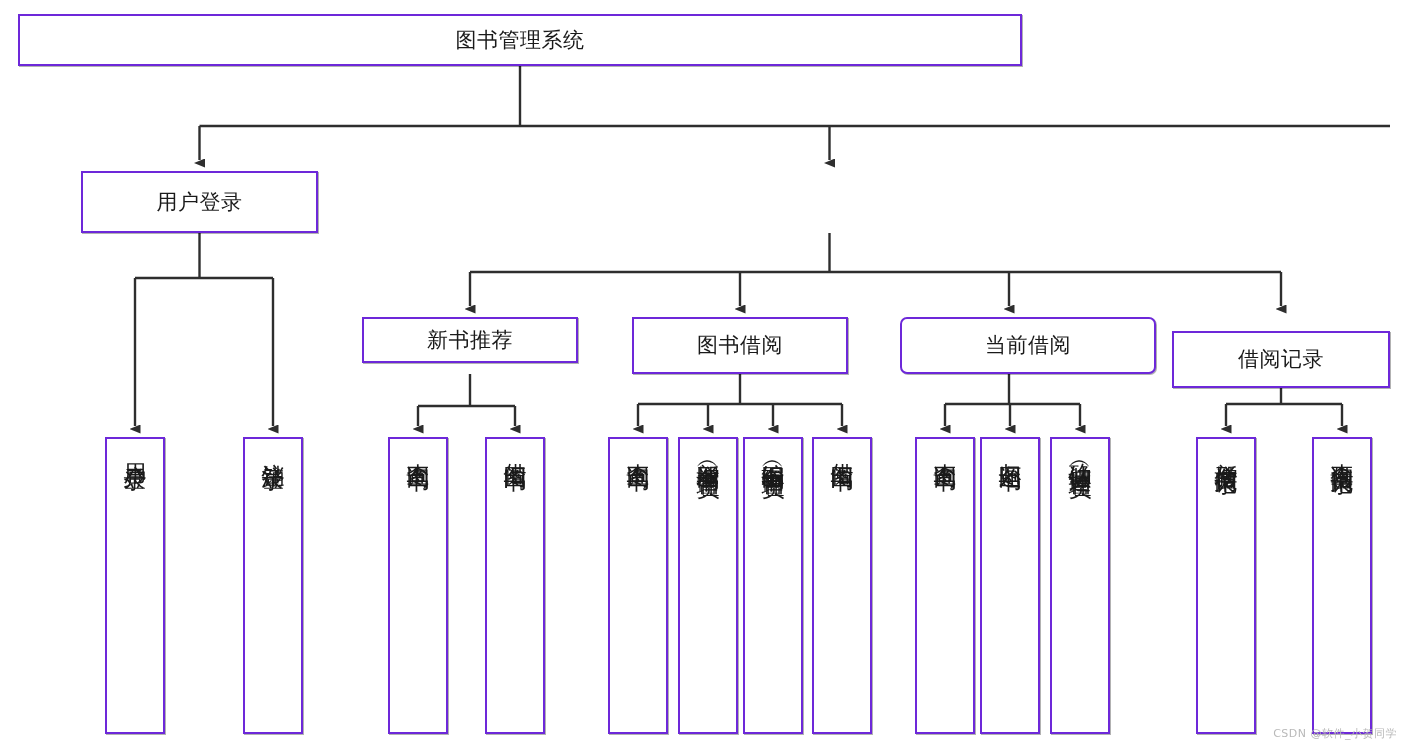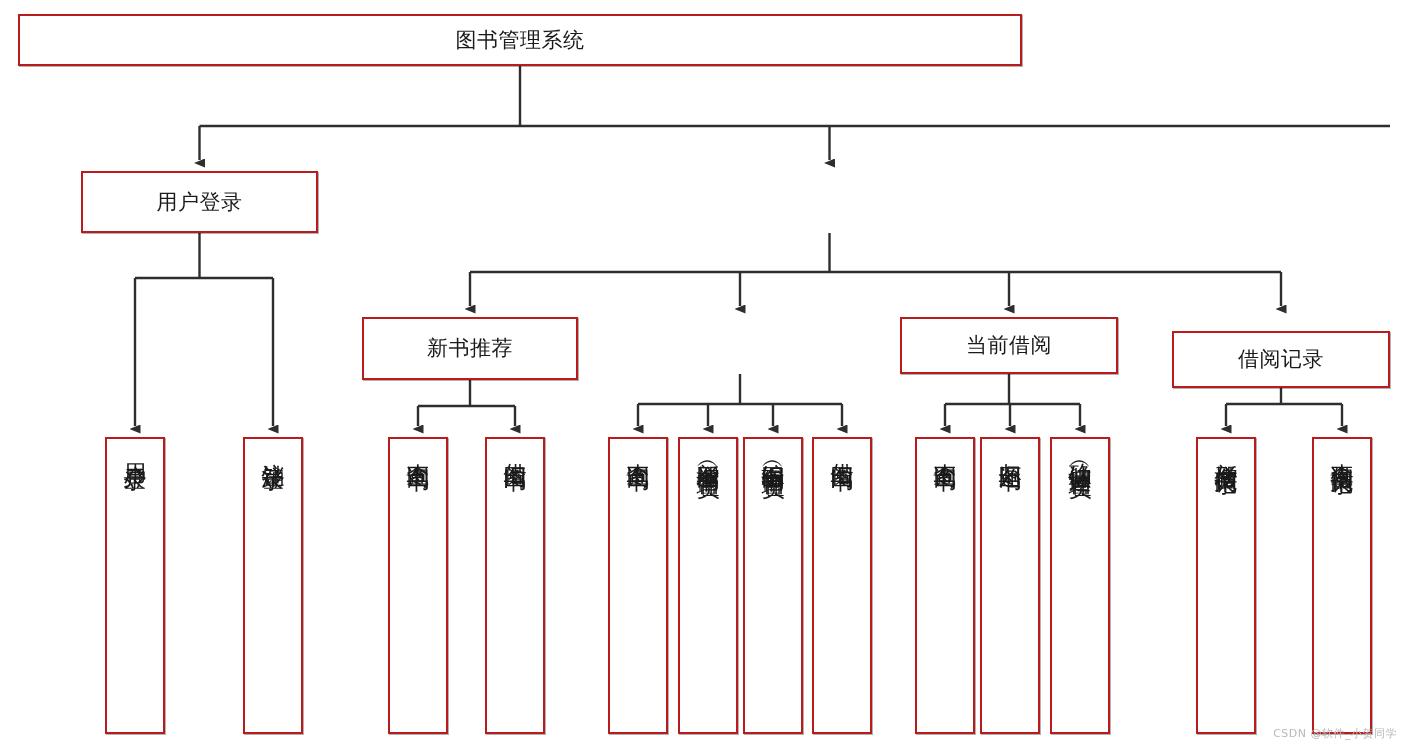--- a/index.html
+++ b/index.html
@@ -22,21 +22,21 @@
     left: 0;
     top: 0;
     width: 1405px;
     height: 747px;
     pointer-events: none;
   }
   .node {
     position: absolute;
     box-sizing: border-box;
     background: #ffffff;
-    border: 2px solid #b91c1c;
+    border: 2px solid #6d28d9;
     display: flex;
     align-items: center;
     justify-content: center;
     box-shadow: 1px 1px 0 rgba(0,0,0,0.30);
   }
   .node-label {
     color: #1a1a1a;
     line-height: 1.18;
     white-space: nowrap;
     text-align: center;
@@ -124,24 +124,27 @@
   </svg>
 
   <div class="node horiz" id="n-root" style="left: 18px; top: 14px; width: 1004px; height: 52px;">
     <span class="node-label">图书管理系统</span>
   </div>
 
   <div class="node horiz" id="n-l2-0" style="left: 81px; top: 171px; width: 237px; height: 62px;">
     <span class="node-label">用户登录</span>
   </div>
 
-  <div class="node horiz" id="n-l3-0" style="left: 362px; top: 317px; width: 216px; height: 63px;">
+  <div class="node horiz" id="n-l3-0" style="left: 362px; top: 317px; width: 216px; height: 46px;">
     <span class="node-label">新书推荐</span>
   </div>
-  <div class="node horiz" id="n-l3-2" style="left: 900px; top: 317px; width: 218px; height: 57px;">
+  <div class="node horiz" id="n-l3-1" style="left: 632px; top: 317px; width: 216px; height: 57px;">
+    <span class="node-label">图书借阅</span>
+  </div>
+  <div class="node horiz" id="n-l3-2" style="left: 900px; top: 317px; width: 256px; height: 57px; border-radius: 7px;">
     <span class="node-label">当前借阅</span>
   </div>
   <div class="node horiz" id="n-l3-3" style="left: 1172px; top: 331px; width: 218px; height: 57px;">
     <span class="node-label">借阅记录</span>
   </div>
 
   <div class="node vert" id="n-lf-0" style="left: 105px; top: 437px; width: 60px; height: 297px;">
     <span class="node-label">用户登录</span>
   </div>
   <div class="node vert" id="n-lf-1" style="left: 243px; top: 437px; width: 60px; height: 297px;">

